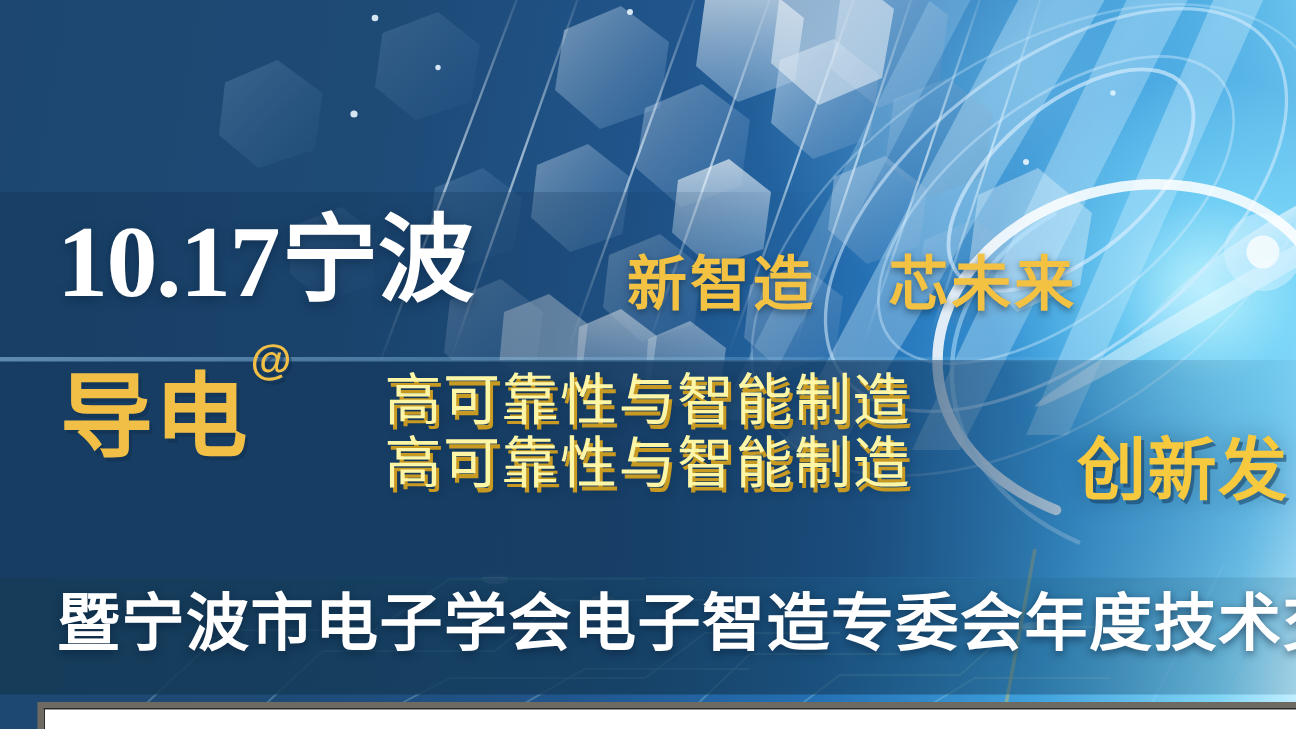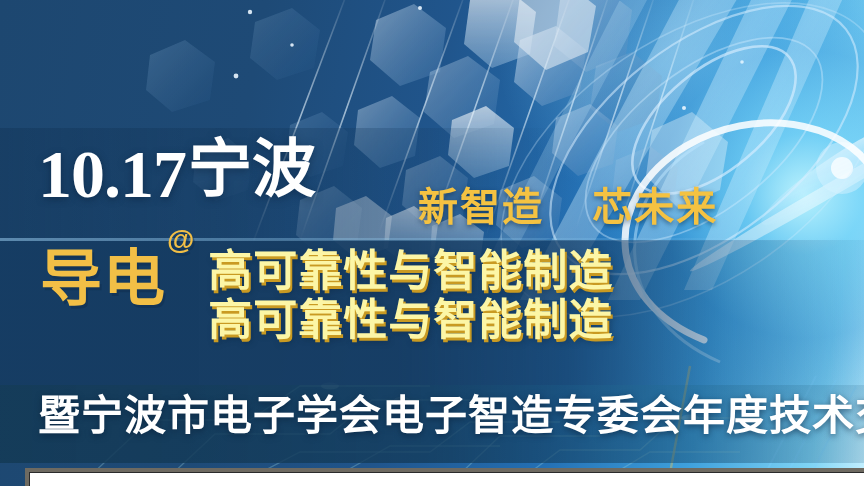--- a/index.html
+++ b/index.html
@@ -56,37 +56,37 @@
   .band-bottom{
     position:absolute;left:0;top:385px;width:864px;height:78px;z-index:5;
     background:linear-gradient(90deg, rgba(20,58,86,.88) 0%, rgba(20,60,92,.80) 50%, rgba(22,70,104,.52) 76%, rgba(22,74,110,.18) 100%);
   }
 
   
   .content{position:absolute;inset:0;z-index:10;}
 
   .row-date{
     position:absolute;left:38px;top:140px;
-    display:flex;align-items:flex-start;gap:0px;
+    display:flex;align-items:center;gap:0px;
     white-space:nowrap;
   }
   .date-num{
     font-family:"Liberation Serif","DejaVu Serif",serif;
     font-weight:700;font-size:68px;line-height:1;
     color:#ffffff;letter-spacing:-1px;
     text-shadow:0 2px 7px rgba(8,30,55,.55);
   }
   .date-city{
     font-family:"Liberation Serif","DejaVu Serif",serif;
     font-weight:700;font-size:64px;line-height:.95;
     color:#ffffff;margin-left:2px;
     text-shadow:0 2px 8px rgba(8,30,55,.5);
   }
   .slogan-gold{
-    position:absolute;left:418px;top:187px;
+    position:absolute;left:418px;top:170px;
     font-size:40px;font-weight:700;line-height:1;
     color:#f4c242;letter-spacing:2px;white-space:nowrap;
     text-shadow:0 2px 5px rgba(10,35,60,.55);
   }
   .slogan-gold .gap{display:inline-block;width:22px;}
 
   .row-main{
     position:absolute;left:40px;top:248px;
     display:flex;align-items:flex-start;white-space:nowrap;
   }
@@ -97,23 +97,24 @@
   }
   .brand-at{
     font-size:28px;font-weight:700;color:#f2bf46;
     vertical-align:top;position:relative;top:-22px;left:1px;
   }
   .headline{
     margin-left:14px;
     display:flex;flex-direction:column;gap:2px;
   }
   .headline-line{
-    font-size:44px;font-weight:700;line-height:1.06;
+    font-size:38px;font-weight:400;line-height:1.06;
     color:#fcf6a6;letter-spacing:1px;white-space:nowrap;
     text-shadow:2px 3px 0 #c99a22, 3px 4px 6px rgba(10,35,60,.45);
+    margin-left:48px;
   }
   .right-gold{
     position:absolute;left:718px;top:290px;
     font-size:46px;font-weight:700;line-height:1;
     color:#f6c93f;letter-spacing:1px;white-space:nowrap;
     text-shadow:2px 3px 0 rgba(16,52,88,.5), 0 0 14px rgba(10,40,70,.35);
   }
   .row-sub{
     position:absolute;left:38px;top:393px;
     font-size:42px;font-weight:700;line-height:1.1;
@@ -304,20 +305,21 @@
     </div>
 
     <div class="row-main">
       <span class="brand"><span>导电</span><span class="brand-at">@</span></span>
       <span class="headline">
         <span class="headline-line">高可靠性与智能制造</span>
         <span class="headline-line">高可靠性与智能制造</span>
       </span>
     </div>
 
+    <div class="right-gold">创新发</div>
 
     <div class="row-sub">暨宁波市电子学会电子智造专委会年度技术交</div>
   </div>
 
   <div class="panel-shadow"></div>
   <div class="panel"></div>
 
 </div>
 
 </body></html>

